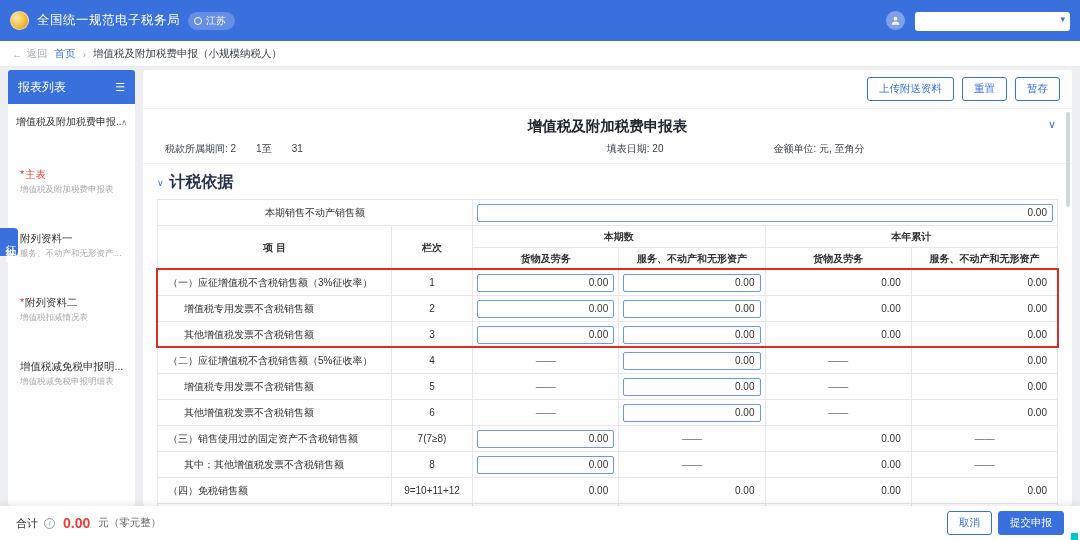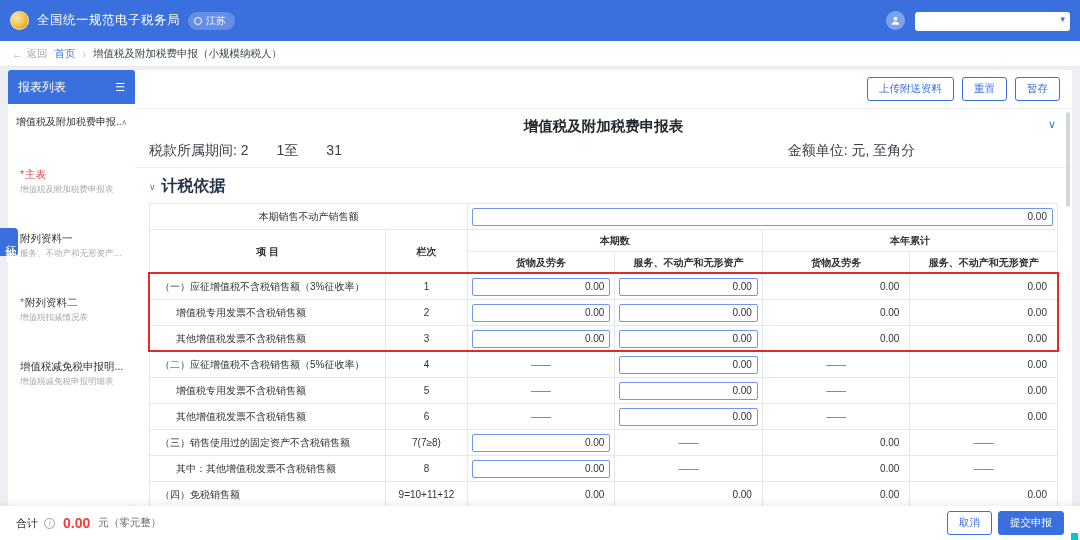--- a/index.html
+++ b/index.html
@@ -29,21 +29,21 @@
   .hdr-input { width:155px; height:19px; border:none; border-radius:3px; padding:0 18px 0 8px; font-size:10px; outline:none; }
   .hdr-caret { position:absolute; right:5px; top:3px; font-size:9px; color:var(--primary); cursor:pointer; }
   
   .crumbbar { height:26px; background:#fff; display:flex; align-items:center; gap:7px;
               padding:0 12px; font-size:10.5px; border-bottom:1px solid #e9ebef; }
   .back { color:#a8adb5; cursor:pointer; display:flex; gap:4px; align-items:center; }
   .crumb-home { color:var(--primary); cursor:pointer; }
   .crumb-sep { color:#b4b8bf; }
   .crumb-cur { color:#3a3f48; }
   
-  .content { position:absolute; top:56px; bottom:34px; left:0; right:0; padding:14px 8px 0; display:flex; gap:0; }
+  .content { position:absolute; top:56px; bottom:34px; left:0; right:0; padding:14px 8px 0; display:flex; gap:8px; }
   
   aside { width:127px; background:#fff; border-radius:3px; overflow:hidden; flex-shrink:0; }
   .sb-head { height:34px; background:var(--primary); color:#fff; display:flex; align-items:center;
              justify-content:space-between; padding:0 10px; font-size:12px; }
   .sb-head-icon { font-size:11px; cursor:pointer; }
   .sb-group { display:flex; justify-content:space-between; align-items:center; padding:11px 8px 7px; cursor:pointer; }
   .sb-group-label { font-size:10px; color:#333; white-space:nowrap; overflow:hidden; }
   .sb-group-caret { font-size:8px; color:#888; }
   .sb-item { padding:5px 8px 4px 12px; cursor:pointer;margin-top:27px; }
   .sb-label { font-size:10.5px; color:#333; white-space:nowrap; overflow:hidden; }
@@ -56,25 +56,25 @@
           text-orientation:upright; letter-spacing:3px; text-align:center; cursor:pointer; z-index:5; }
   
   main { flex:1; background:#fff; border-radius:3px; position:relative; overflow:hidden; }
   .toolbar { display:flex; justify-content:flex-end; gap:8px; padding:7px 12px; border-bottom:1px solid #f0f1f4; }
   .btn { font-family:inherit; font-size:10.5px; border-radius:3px; padding:4px 11px; cursor:pointer; }
   .btn-outline { background:#fff; border:1px solid var(--primary); color:var(--primary); }
   .btn-primary { background:var(--primary); border:1px solid var(--primary); color:#fff; }
   .form-title-row { position:relative; padding:8px 0 3px; text-align:center; }
   .form-title { font-size:14.5px; font-weight:bold; color:#23272f; }
   .title-caret { position:absolute; right:16px; top:9px; color:var(--primary); font-size:11px; cursor:pointer; }
-  .meta-row { display:flex; align-items:center; padding:3px 14px 7px; font-size:14px; color:#3a3f48;
+  .meta-row { display:flex; align-items:center; padding:3px 22px 7px; font-size:10px; color:#3a3f48;
               border-bottom:1px solid #f0f1f4; }
   .meta-left { flex:1.2; white-space:pre; }
   .meta-center { flex:1; text-align:center; }
-  .meta-right { flex:1; text-align:center; }
+  .meta-right { flex:1; text-align:left; }
   .section-head { display:flex; align-items:center; gap:6px; padding:8px 14px 6px; }
   .section-caret { color:var(--primary); font-size:9px; }
   .section-title { font-size:16px; font-weight:bold; color:#27324d; }
   
   .table-wrap { margin:0 14px; position:relative; }
   table { width:100%; border-collapse:collapse; table-layout:fixed; }
   td, th { border:1px solid #e4e7ed; font-size:10px; color:#333; }
   th { font-weight:bold; height:22px; text-align:center; }
   td { height:26px; }
   .c-prelabel { text-align:center; }
@@ -173,20 +173,21 @@
       <button class="btn btn-outline">暂存</button>
     </div>
 
     <div class="form-title-row">
       <span class="form-title">增值税及附加税费申报表</span>
       <span class="title-caret">∨</span>
     </div>
 
     <div class="meta-row">
       <span class="meta-left">税款所属期间: 2　　1至　　31</span>
+      <span class="meta-center">填表日期: 20</span>
       <span class="meta-right">金额单位: 元, 至角分</span>
     </div>
 
     <div class="section-head">
       <span class="section-caret">∨</span>
       <span class="section-title">计税依据</span>
     </div>
 
     <div class="table-wrap" id="table-wrap">
       <table>

